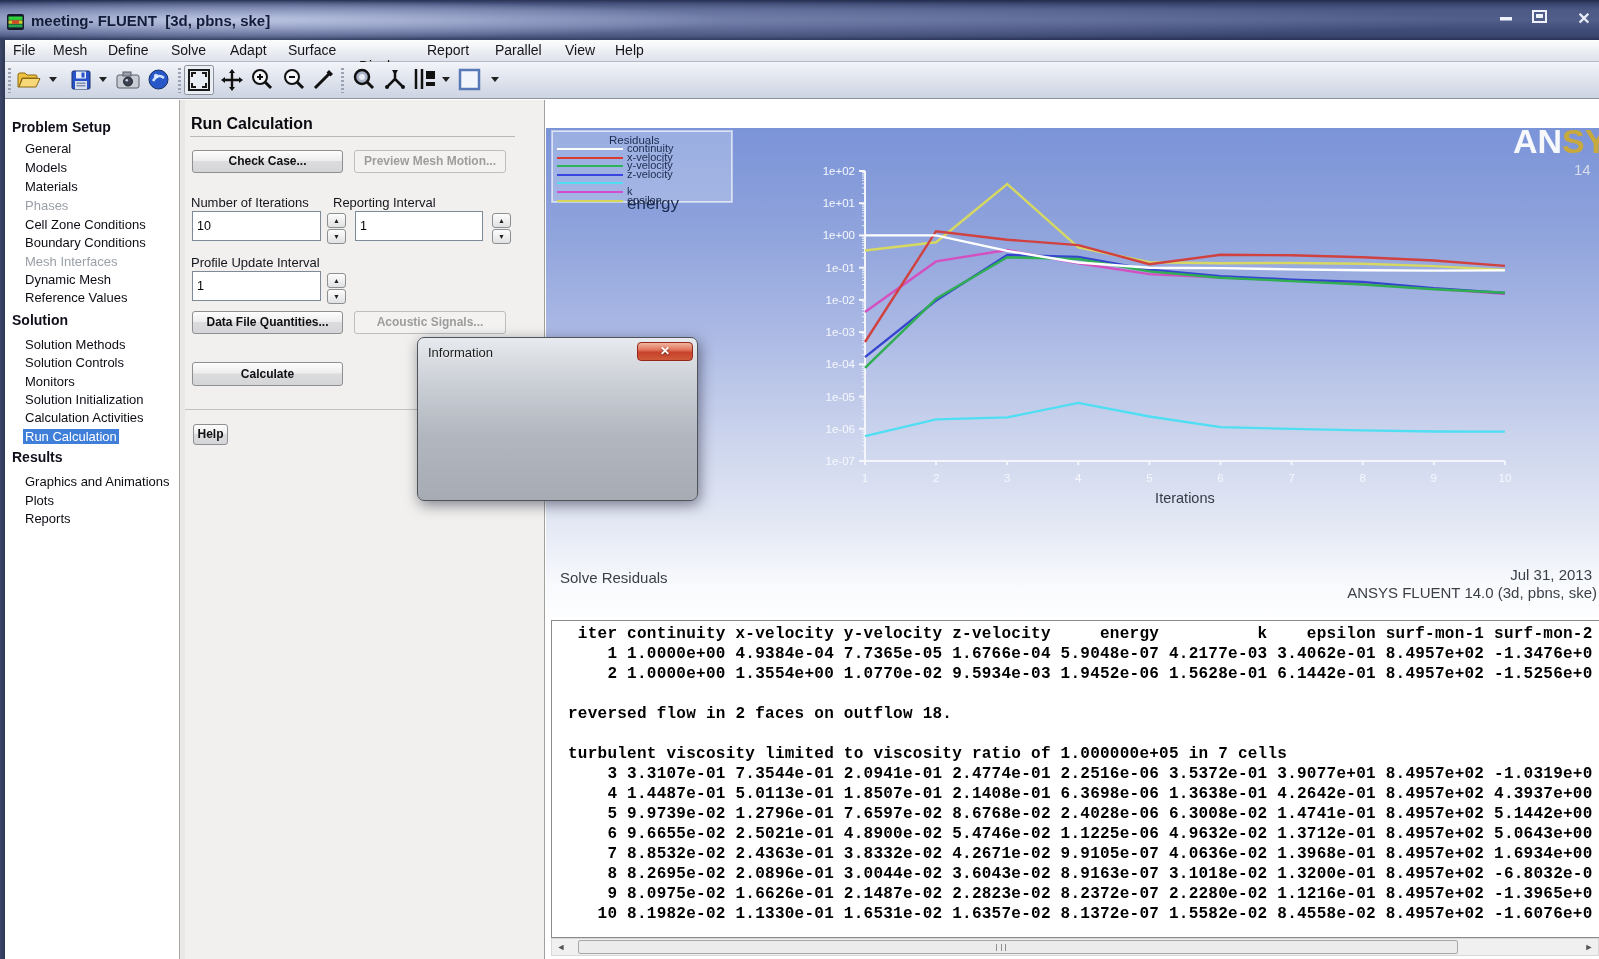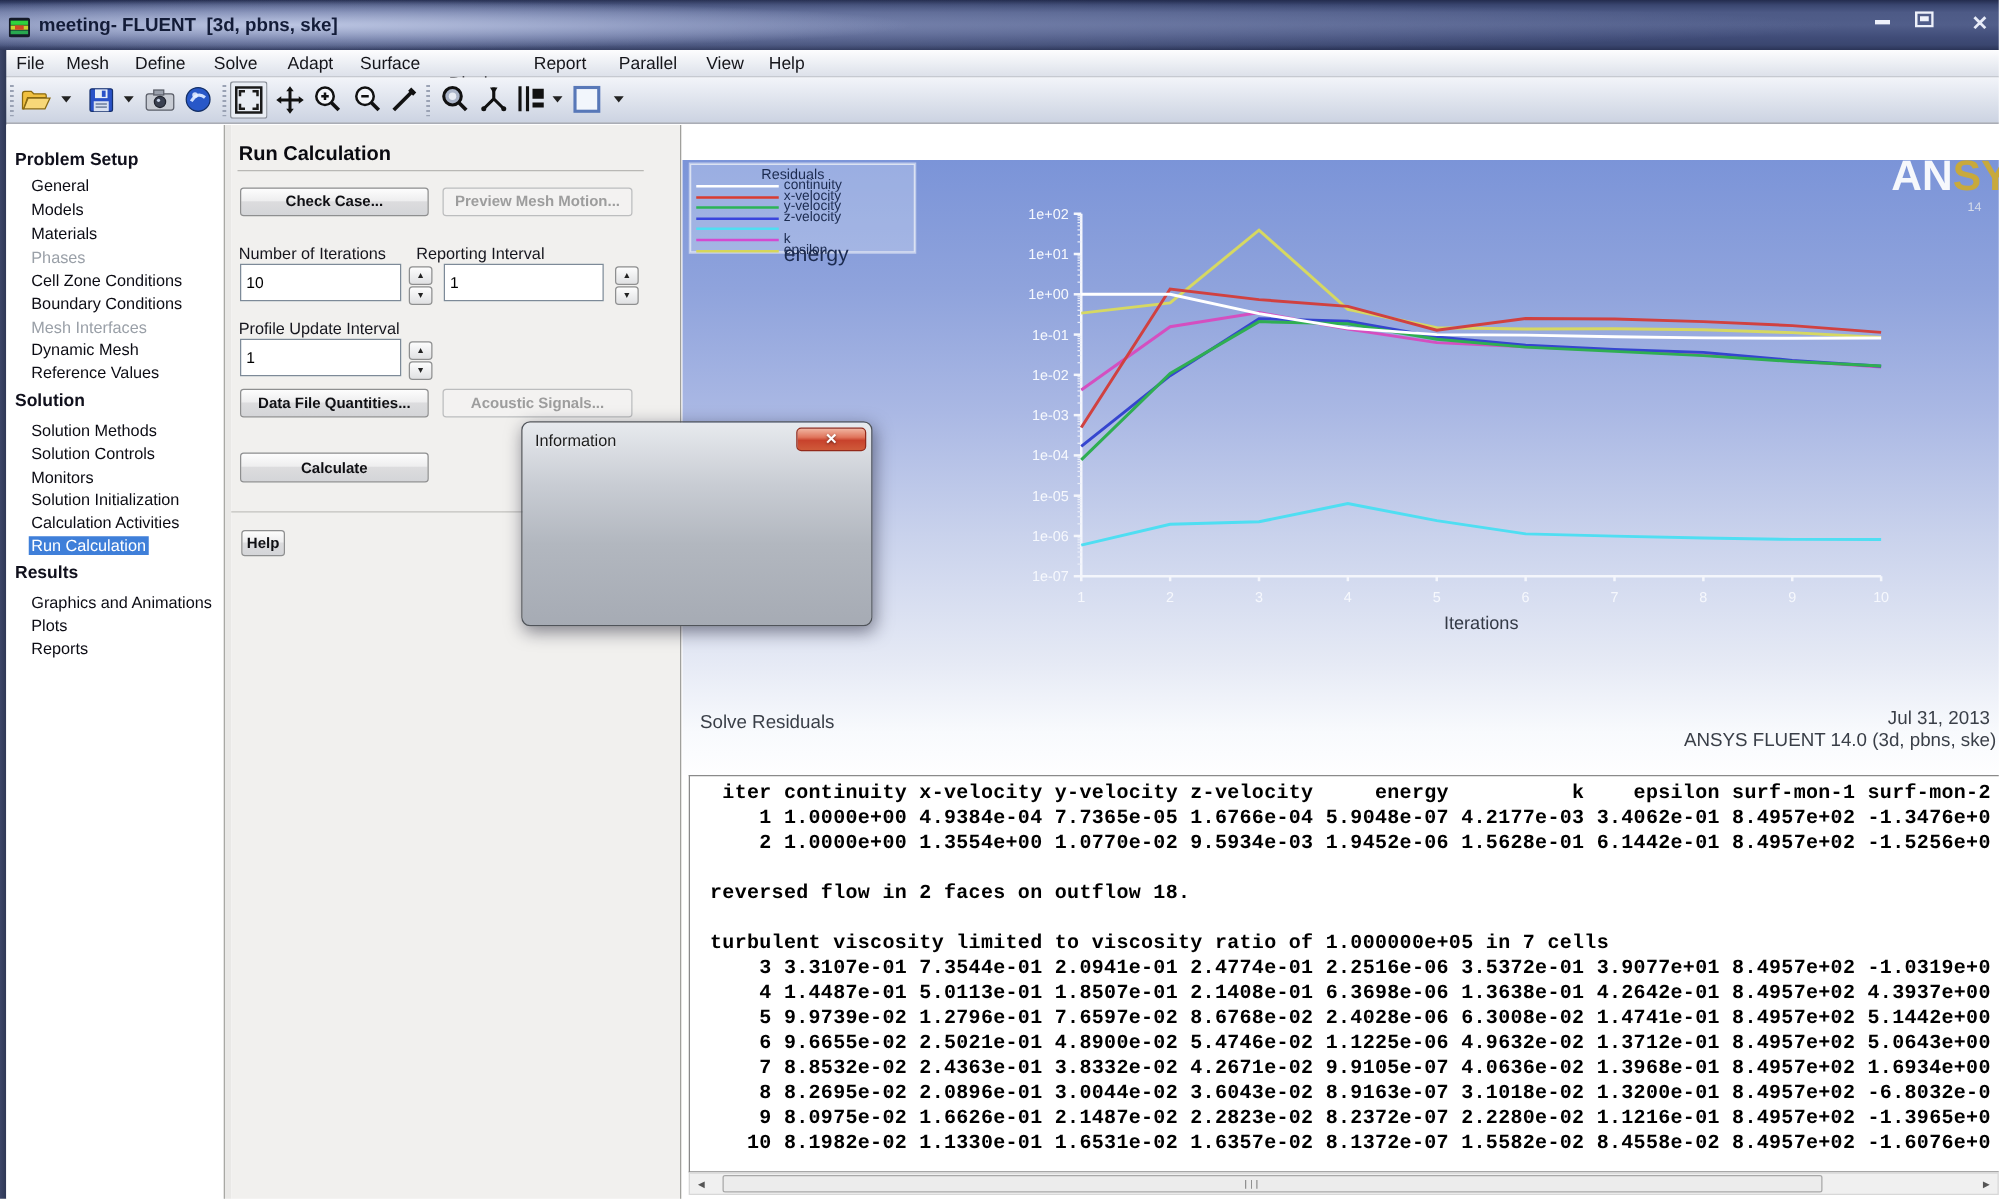--- a/index.html
+++ b/index.html
@@ -391,21 +391,21 @@
         <div style="position:absolute;left:74px;top:62px;font-size:17px;color:#1c2b50;">energy</div>
         <div style="position:absolute;left:4px;top:59px;width:66px;height:2px;background:#d44ad0;"></div>
         <div style="position:absolute;left:74px;top:53px;font-size:11px;color:#1c2b50;">k</div>
         <div style="position:absolute;left:4px;top:67.6px;width:66px;height:2px;background:#d6d65a;"></div>
         <div style="position:absolute;left:74px;top:61.599999999999994px;font-size:11px;color:#1c2b50;">epsilon</div>
       </div>
   <div class="cap" style="left:14px;top:441px;">Solve Residuals</div>
   <div class="cap" style="left:930px;top:438px;width:116px;text-align:right;">Jul 31, 2013</div>
   <div class="cap" style="left:790px;top:456px;width:261px;text-align:right;">ANSYS FLUENT 14.0 (3d, pbns, ske)</div>
   <div style="position:absolute;left:967px;top:-6px;font-size:34px;font-weight:bold;font-family:'Liberation Sans',sans-serif;"><span style="color:#f6f8fc;">AN</span><span style="color:#c8a93c;">SYS</span></div>
-  <div style="position:absolute;left:1028px;top:33px;font-size:10px;color:#d6dcea;">14</div>
+  <div style="position:absolute;left:1028px;top:33px;font-size:15px;color:#d6dcea;">14</div>
 </div>
 
 <div id="console" class="abs">
       <pre id="contxt"> iter continuity x-velocity y-velocity z-velocity     energy          k    epsilon surf-mon-1 surf-mon-2
     1 1.0000e+00 4.9384e-04 7.7365e-05 1.6766e-04 5.9048e-07 4.2177e-03 3.4062e-01 8.4957e+02 -1.3476e+0
     2 1.0000e+00 1.3554e+00 1.0770e-02 9.5934e-03 1.9452e-06 1.5628e-01 6.1442e-01 8.4957e+02 -1.5256e+0
 
 reversed flow in 2 faces on outflow 18.
 
 turbulent viscosity limited to viscosity ratio of 1.000000e+05 in 7 cells

